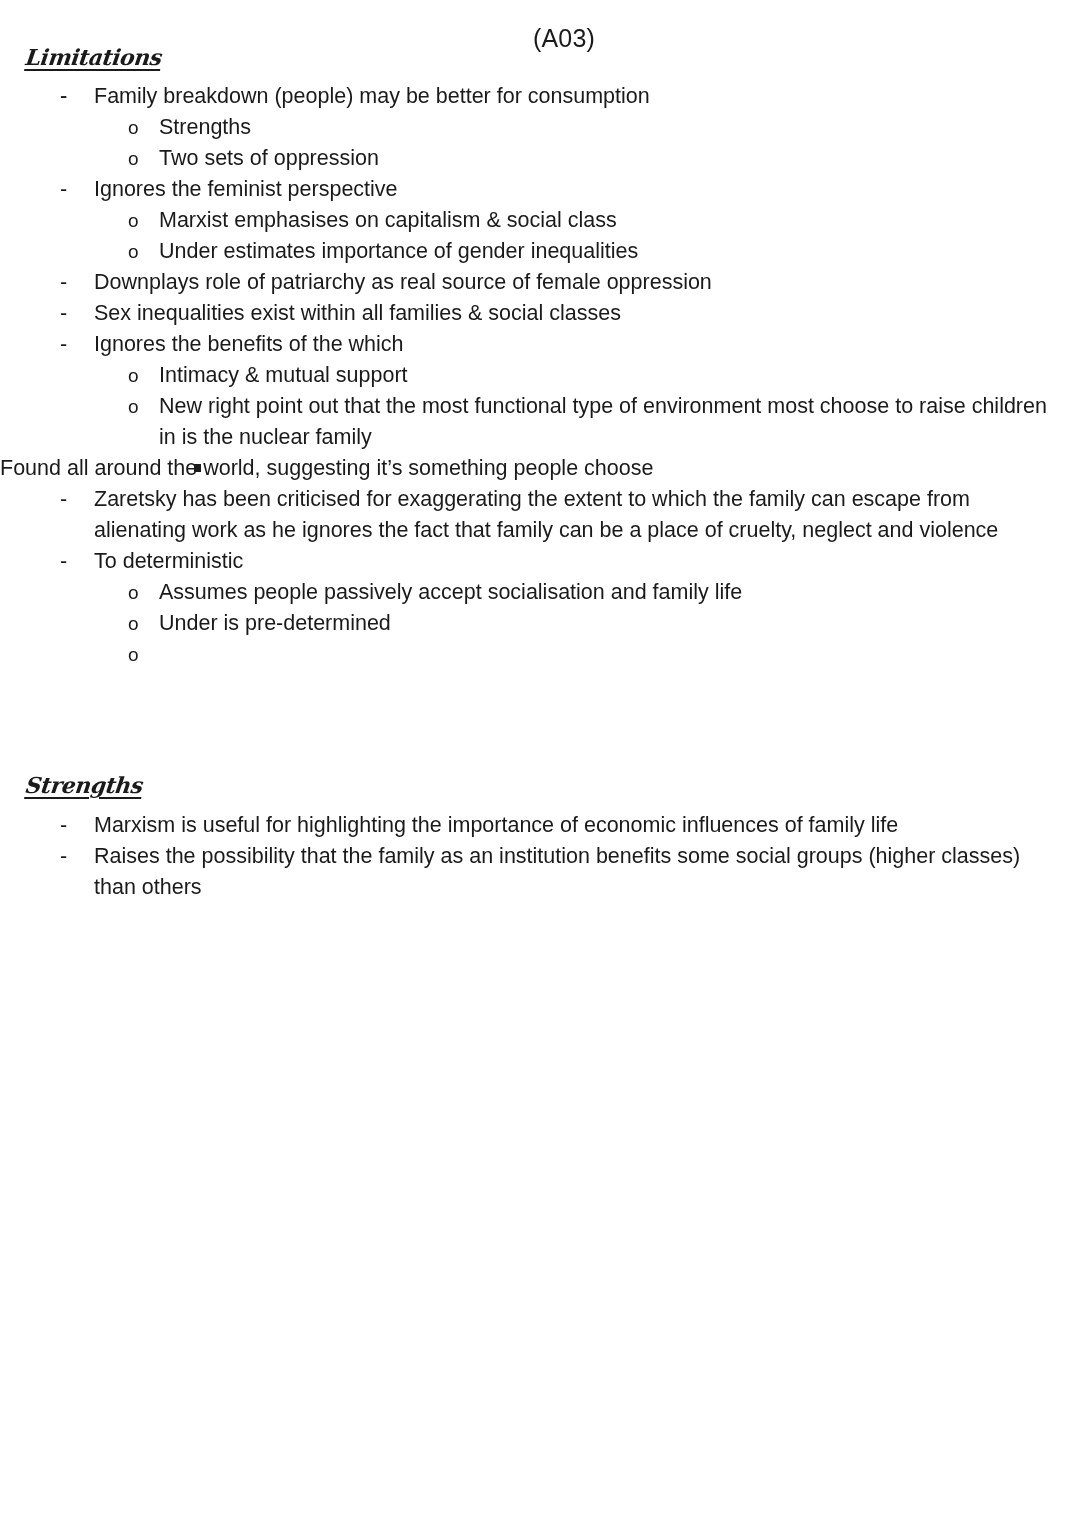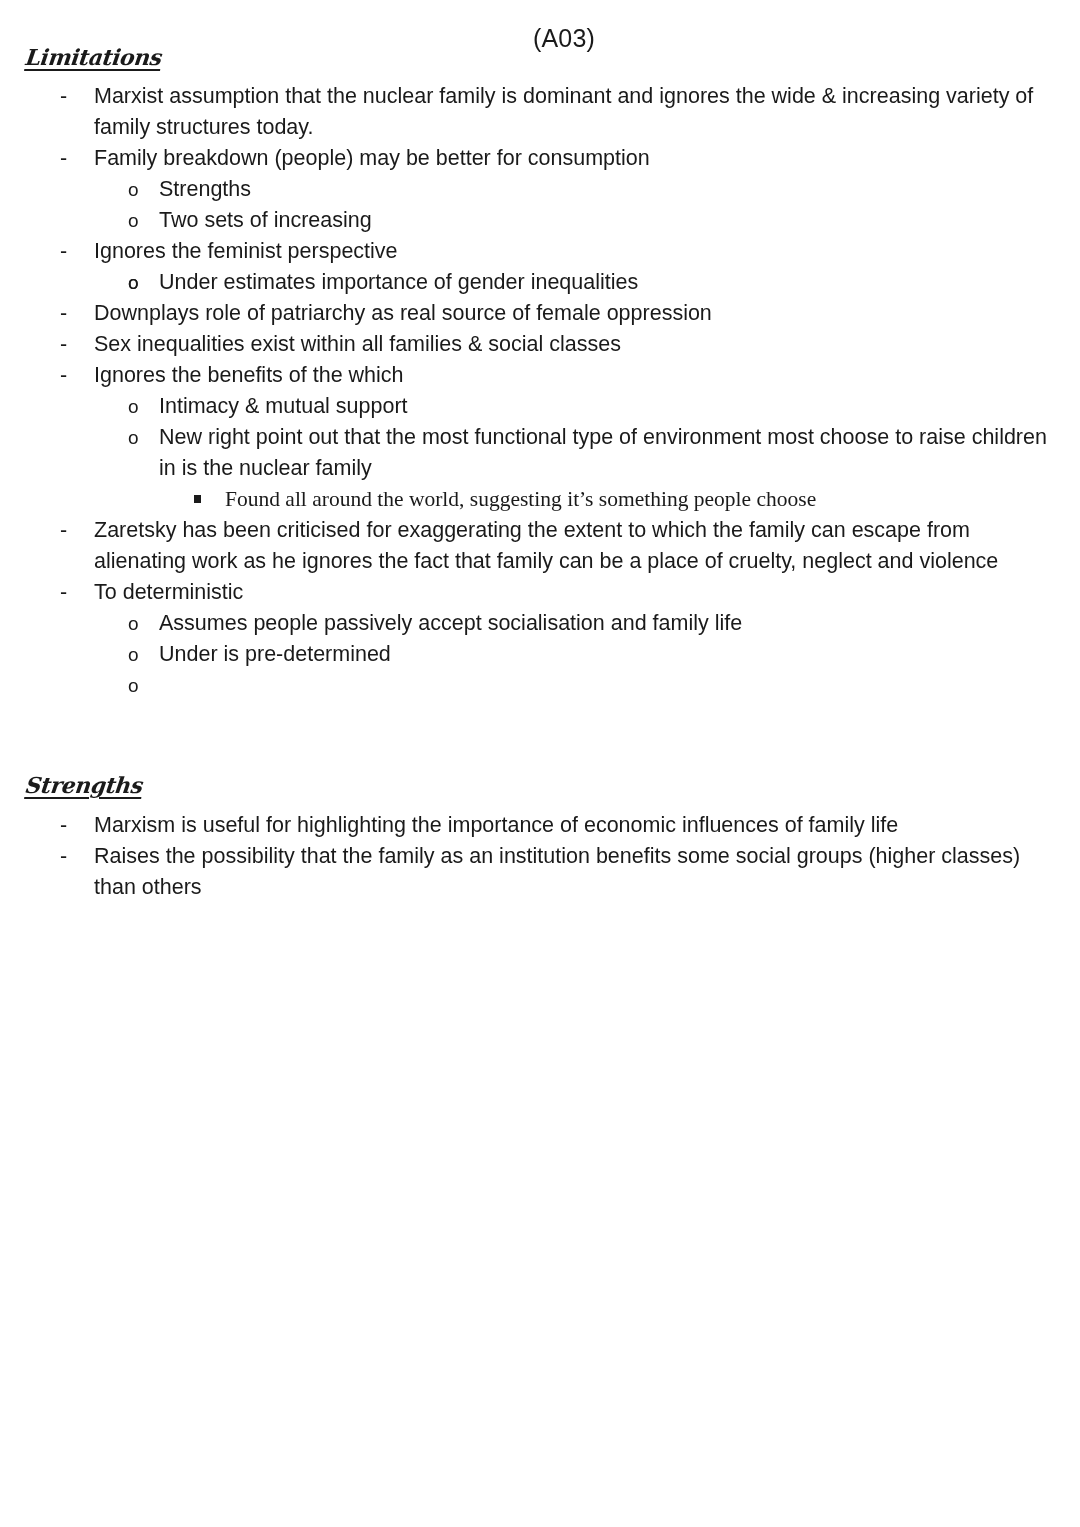--- a/index.html
+++ b/index.html
@@ -10,41 +10,41 @@
   .heading { position: absolute; left: 26px; font-family: "DejaVu Serif", "Liberation Serif", serif;
              font-style: italic; font-weight: bold; font-size: 22px; letter-spacing: -0.5px;
              text-decoration: underline; text-decoration-thickness: 2px; text-underline-offset: 4px;
              transform: skewX(-8deg); }
   .h-limit { top: 44px; }
   .h-str { top: 772px; }
   .list { position: absolute; left: 0; width: 1080px; margin: 0; padding: 0; list-style: none; }
   .item { position: relative; font-size: 21.5px; line-height: 31px; }
   .lvl1 { padding-left: 94px; padding-right: 40px; }
   .lvl2 { padding-left: 159px; padding-right: 30px; }
-  .lvl3 { padding-left: 225px; padding-right: 30px; font-family: Liberation Serif, serif; }
+  .lvl3 { padding-right: 30px; }
   .bullet { position: absolute; top: 0; }
   .lvl1 .bullet { left: 60px; }
   .lvl2 .bullet { left: 128px; font-size: 19px; }
   .lvl3 .bullet { left: 194px; top: 11px; width: 7px; height: 8px; background: #1a1a1a; }
   .l-list { top: 81px; }
   .s-list { top: 810px; }
 </style>
 </head>
 <body>
 
 <div class="page-title">(A03)</div>
 
 <div class="heading h-limit">Limitations</div>
 <ul class="list l-list" id="limitations-list">
-    <li class="item lvl1"><span class="bullet">-</span><span>Marxist assumption that the nuclear family is dominant and ignores the wide &amp; increasing variety of family structures today.</span></li>
+    <li class="item lvl1"><span class="bullet">-</span></li>
     <li class="item lvl1"><span class="bullet">-</span><span>Family breakdown (people) may be better for consumption</span></li>
     <li class="item lvl2"><span class="bullet">o</span><span>Strengths</span></li>
-    <li class="item lvl2"><span class="bullet">o</span><span>Two sets of increasing</span></li>
+    <li class="item lvl2"><span class="bullet">o</span><span>Two sets of oppression</span></li>
     <li class="item lvl1"><span class="bullet">-</span><span>Ignores the feminist perspective</span></li>
-    <li class="item lvl2"><span class="bullet">o</span></li>
+    <li class="item lvl2"><span class="bullet">o</span><span>Marxist emphasises on capitalism &amp; social class</span></li>
     <li class="item lvl2"><span class="bullet">o</span><span>Under estimates importance of gender inequalities</span></li>
     <li class="item lvl1"><span class="bullet">-</span><span>Downplays role of patriarchy as real source of female oppression</span></li>
     <li class="item lvl1"><span class="bullet">-</span><span>Sex inequalities exist within all families &amp; social classes</span></li>
     <li class="item lvl1"><span class="bullet">-</span><span>Ignores the benefits of the which</span></li>
     <li class="item lvl2"><span class="bullet">o</span><span>Intimacy &amp; mutual support</span></li>
     <li class="item lvl2"><span class="bullet">o</span><span>New right point out that the most functional type of environment most choose to raise children in is the nuclear family</span></li>
     <li class="item lvl3"><span class="bullet"></span><span>Found all around the world, suggesting it’s something people choose</span></li>
     <li class="item lvl1"><span class="bullet">-</span><span>Zaretsky has been criticised for exaggerating the extent to which the family can escape from alienating work as he ignores the fact that family can be a place of cruelty, neglect and violence</span></li>
     <li class="item lvl1"><span class="bullet">-</span><span>To deterministic</span></li>
     <li class="item lvl2"><span class="bullet">o</span><span>Assumes people passively accept socialisation and family life</span></li>

